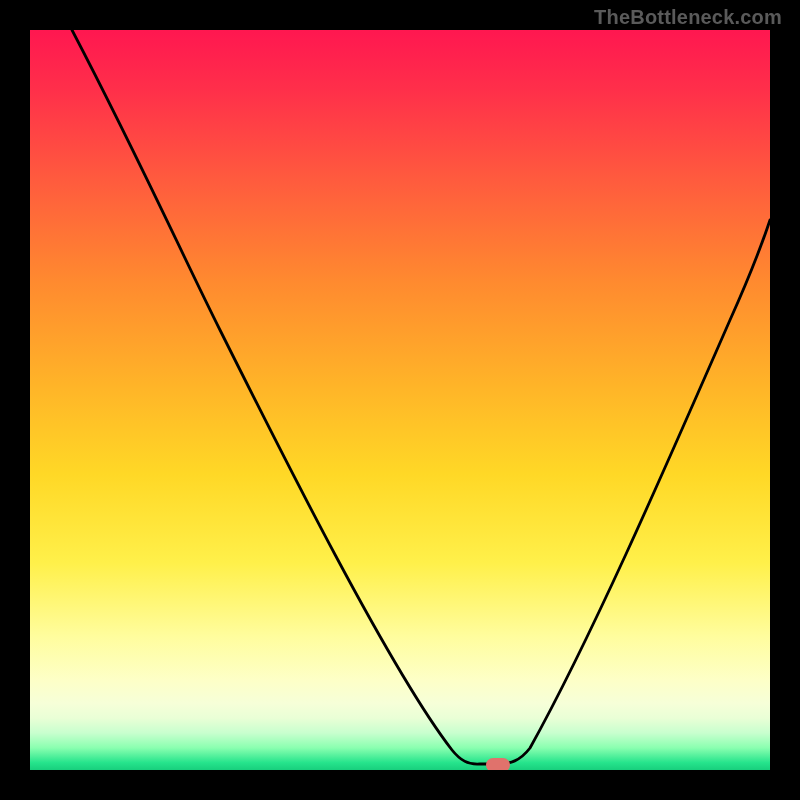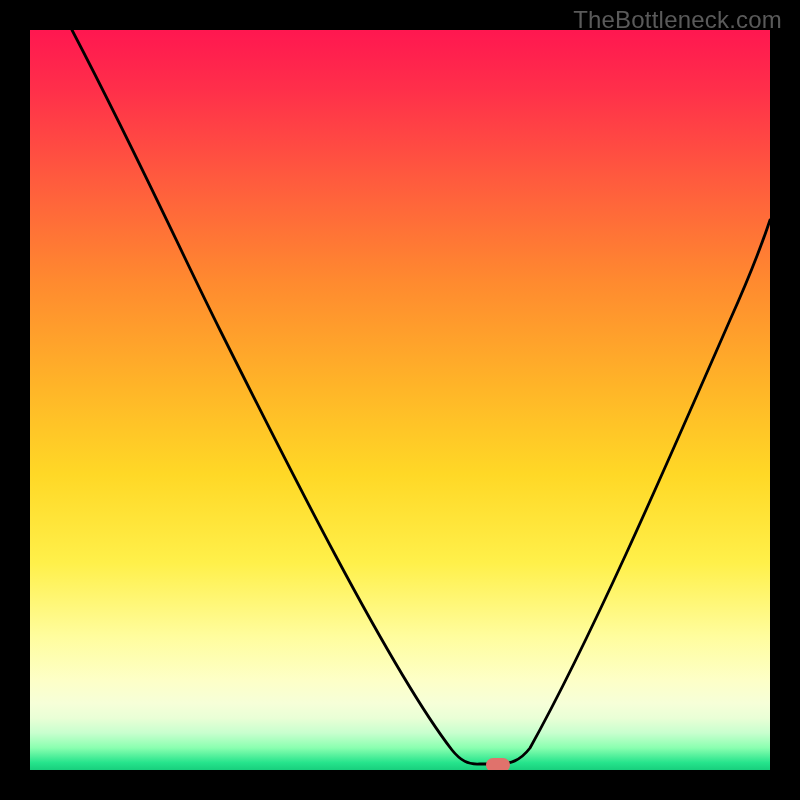--- a/index.html
+++ b/index.html
@@ -15,22 +15,22 @@
     position: relative;
     width: 800px;
     height: 800px;
     background: #000;
   }
   .watermark {
     position: absolute;
     top: 6px;
     right: 18px;
     color: #5a5a5a;
-    font-size: 24px;
-    font-weight: 400;
+    font-size: 20px;
+    font-weight: 700;
     letter-spacing: 0.2px;
     z-index: 50;
   }
   .plot-area {
     position: absolute;
     left: 30px;
     top: 30px;
     width: 740px;
     height: 740px;
     overflow: hidden;

